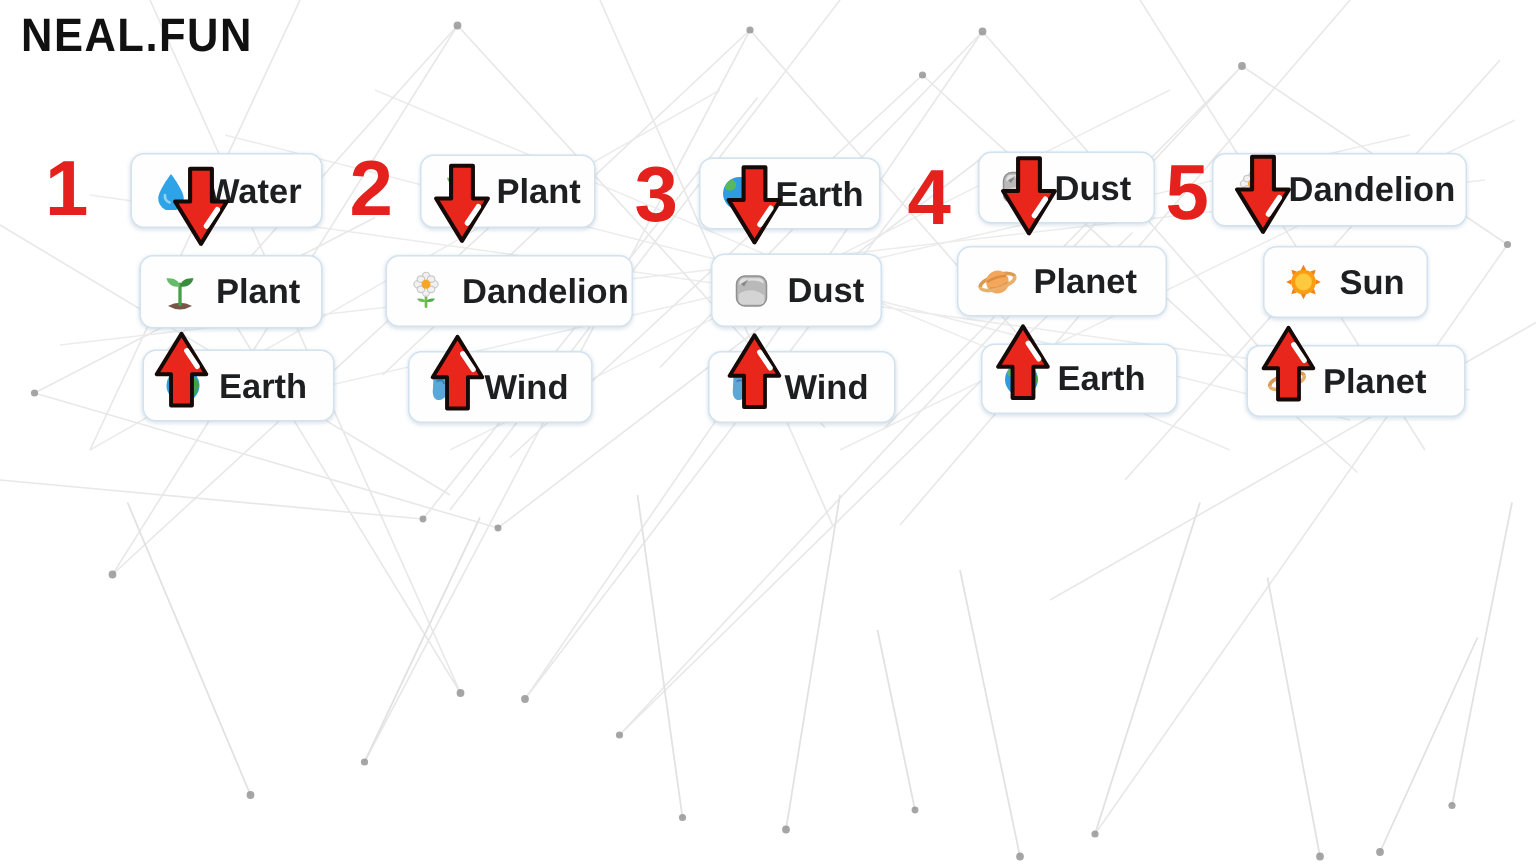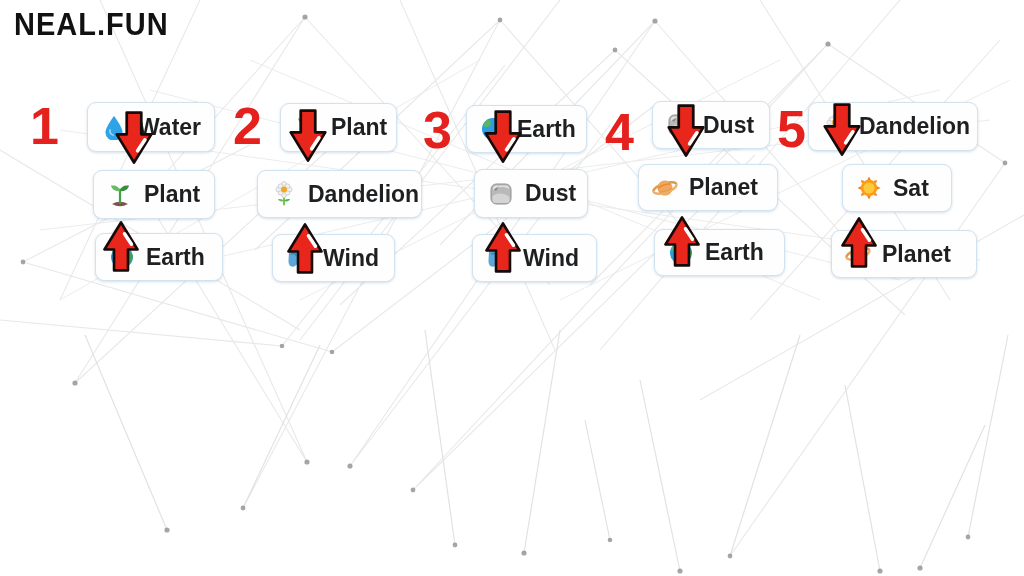--- a/index.html
+++ b/index.html
@@ -290,21 +290,21 @@
         </svg>
       </span>
     <span class="label">Dandelion</span>
   </div>
   <div class="pill" style="left:842px;top:164px;width:110px;height:48px;">
     <span class="icon">
         <svg width="26" height="26">
           <use href="#sym-sun"></use>
         </svg>
       </span>
-    <span class="label">Sat</span>
+    <span class="label">Sun</span>
   </div>
   <div class="pill" style="left:831px;top:230px;width:146px;height:48px;">
     <span class="icon">
         <svg width="26" height="26">
           <use href="#sym-planet"></use>
         </svg>
       </span>
     <span class="label">Planet</span>
   </div>
   <svg class="arrow" style="left:822px;top:101px;" width="40" height="58">

